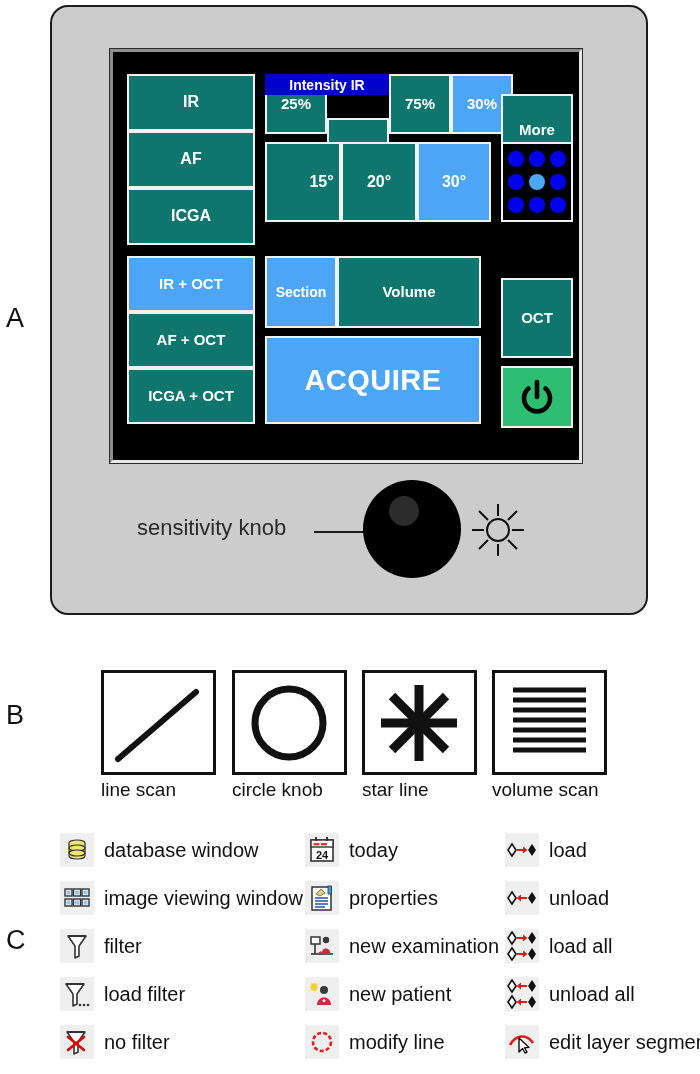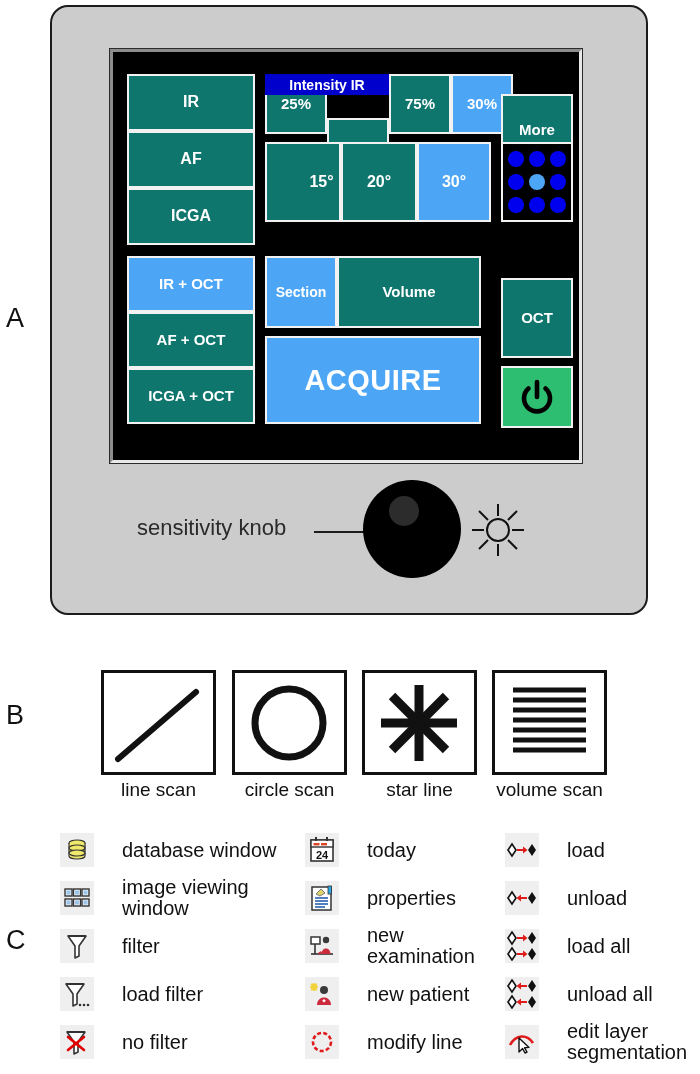--- a/index.html
+++ b/index.html
@@ -167,21 +167,20 @@
   #panel-b { position: absolute; left: 0; top: 660px; width: 700px; height: 155px; }
   .scan-item { position: absolute; top: 10px; width: 115px; }
   .scan-box {
     width: 115px; height: 105px;
     border: 3px solid #111;
     background: #ffffff;
     position: relative;
   }
   .scan-caption {
     margin-top: 4px;
-    text-align: center;
     font-size: 19px;
     color: #111;
     font-family: "Liberation Sans", sans-serif;
     white-space: nowrap;
   }
   #scan-0 { left: 101px; }
   #scan-1 { left: 232px; }
   #scan-2 { left: 362px; }
   #scan-3 { left: 492px; }
 
@@ -193,21 +192,21 @@
   }
   .legend-col { position: absolute; top: 0; width: 210px; }
   #col-0 { left: 0px;   width: 250px; }
   #col-1 { left: 245px; width: 200px; }
   #col-2 { left: 445px; width: 255px; }
 
   .legend-row {
     display: flex;
     align-items: center;
     height: 48px;
-    gap: 28px;
+    gap: 10px;
   }
   .legend-icon {
     flex: 0 0 auto;
     width: 34px; height: 34px;
     background: #efefef;
     display: flex; align-items: center; justify-content: center;
     position: relative;
   }
   .legend-text {
     font-size: 20px;
@@ -313,21 +312,21 @@
       </div>
       <div class="scan-caption">line scan</div>
     </div>
 
     <div class="scan-item" id="scan-1">
       <div class="scan-box">
         <svg viewBox="0 0 109 99" width="109" height="99">
           <circle cx="54" cy="50" r="34" fill="none" stroke="#111" stroke-width="7"></circle>
         </svg>
       </div>
-      <div class="scan-caption">circle scan</div>
+      <div class="scan-caption">circle knob</div>
     </div>
 
     <div class="scan-item" id="scan-2">
       <div class="scan-box">
         <svg viewBox="0 0 109 99" width="109" height="99">
           <g stroke="#111" stroke-width="9">
             <line x1="54" y1="12" x2="54" y2="88"></line>
             <line x1="16" y1="50" x2="92" y2="50"></line>
             <line x1="27" y1="23" x2="81" y2="77"></line>
             <line x1="81" y1="23" x2="27" y2="77"></line>

